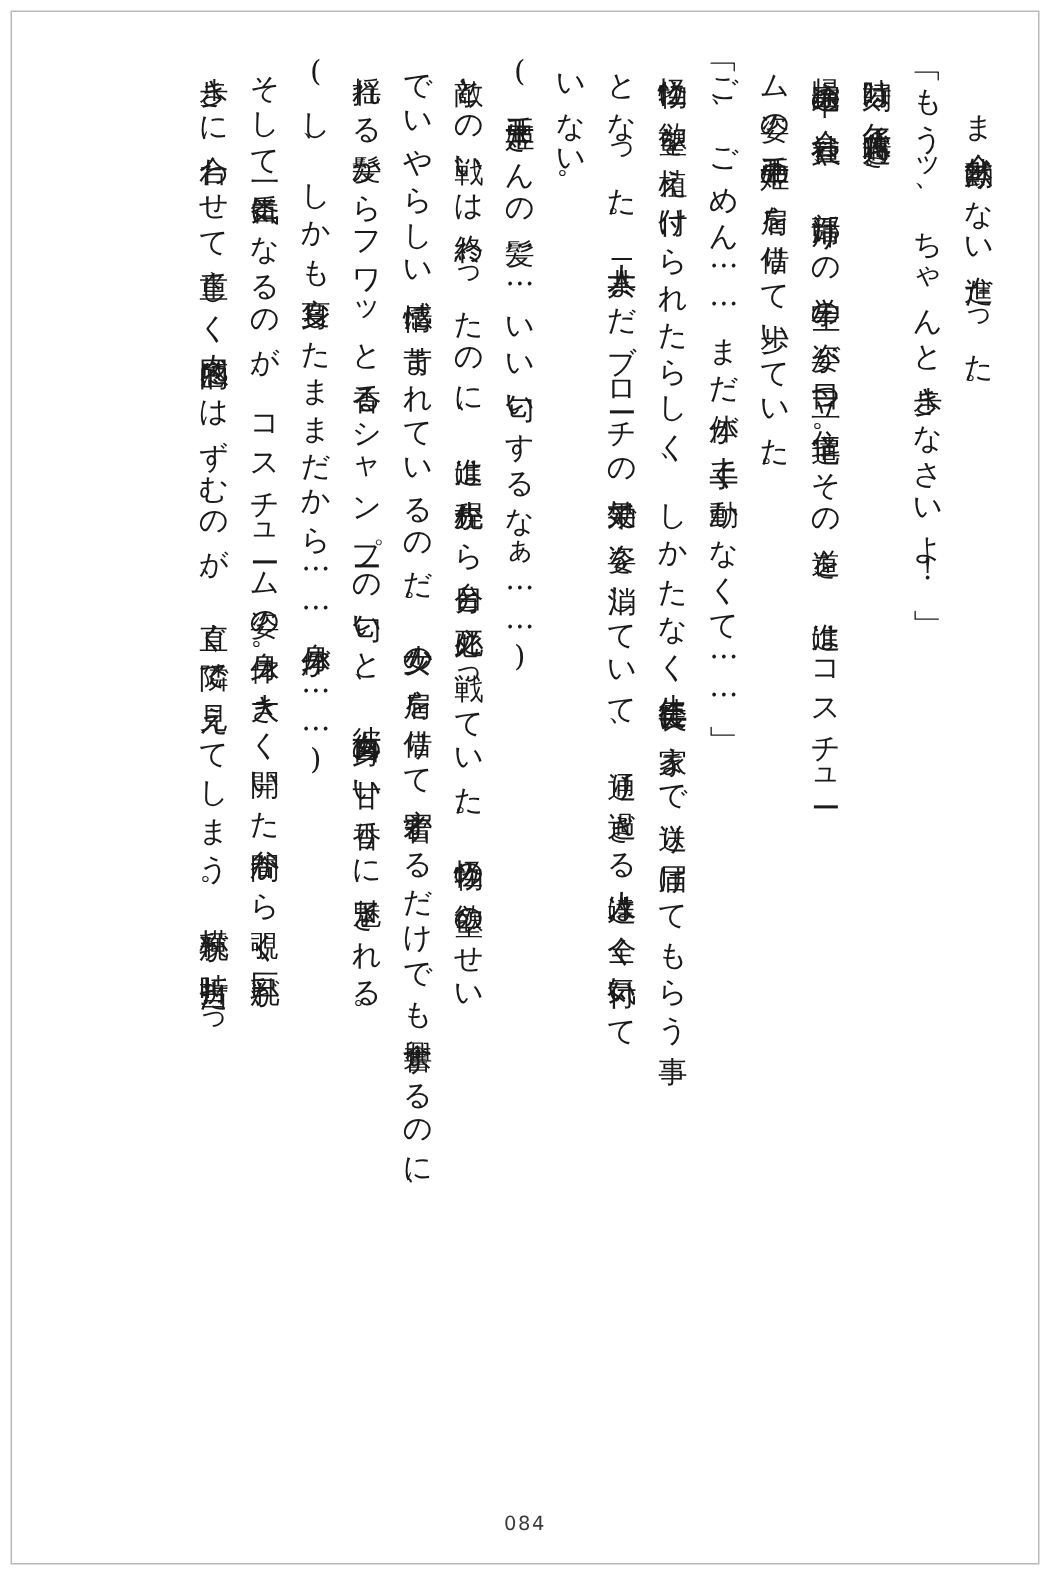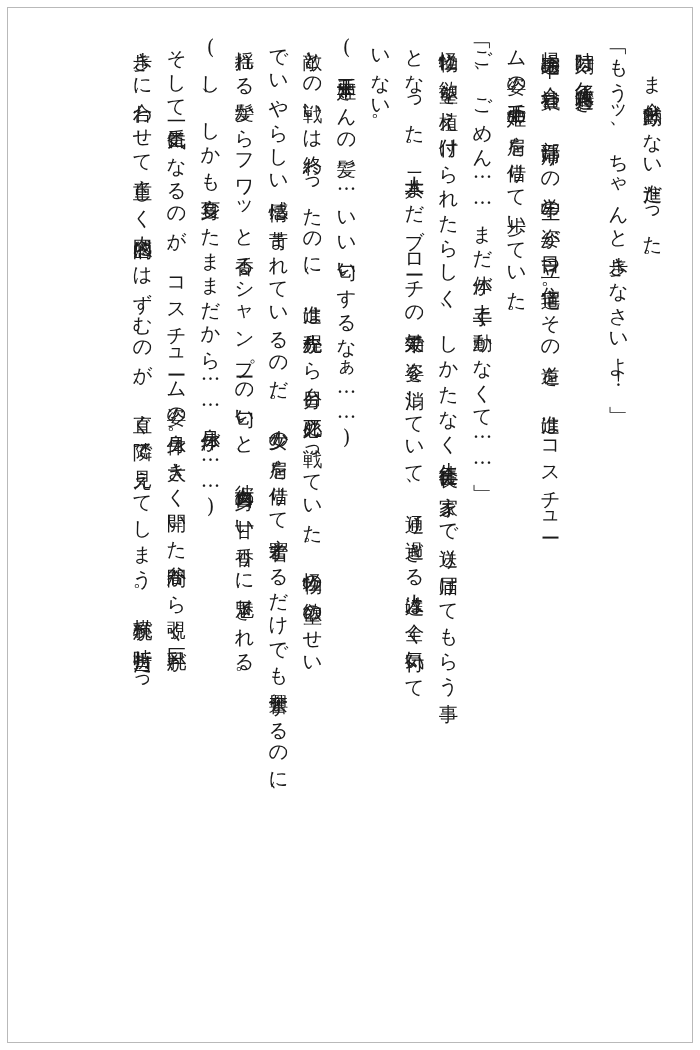--- a/index.html
+++ b/index.html
@@ -86,13 +86,14 @@
     <div class="line">いない。</div>
     <div class="line">(千亜姫さんの髪……いい匂いするなぁ……)</div>
     <div class="line">敵との戦いは終わったのに、進は先程から自分と必死に戦っていた。怪物の欲望のせい</div>
     <div class="line">でいやらしい感情に苛まれているのだ。少女の肩を借りて密着するだけでも興奮するのに、</div>
     <div class="line">揺れる髪からフワッと香るシャンプーの匂いと、彼女自身の甘い香りに魅了される。</div>
     <div class="line">(し、しかも変身したままだから……身体が……)</div>
     <div class="line">そして一番気になるのが、コスチューム姿の身体。大きく開いた谷間から覗く巨乳が、</div>
     <div class="line">歩きに合わせて重々しく肉感的にはずむのが、直ぐ隣で見えてしまう。横乳が時折当たっ</div>
   </div>
 
+  <div class="page-number">084</div>
 </div>
 
 </body></html>

